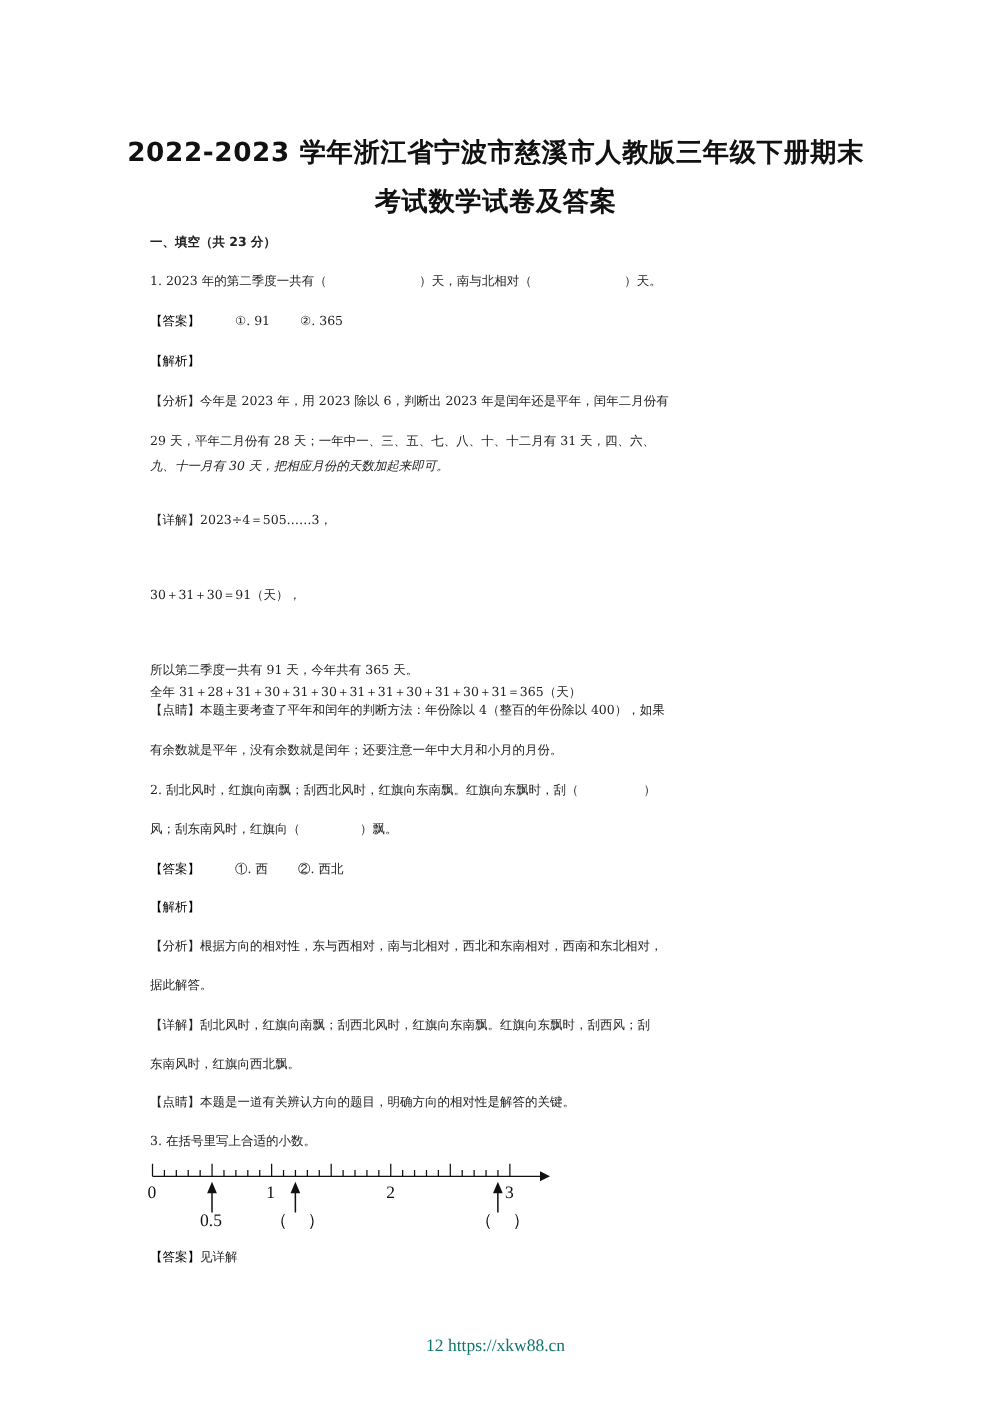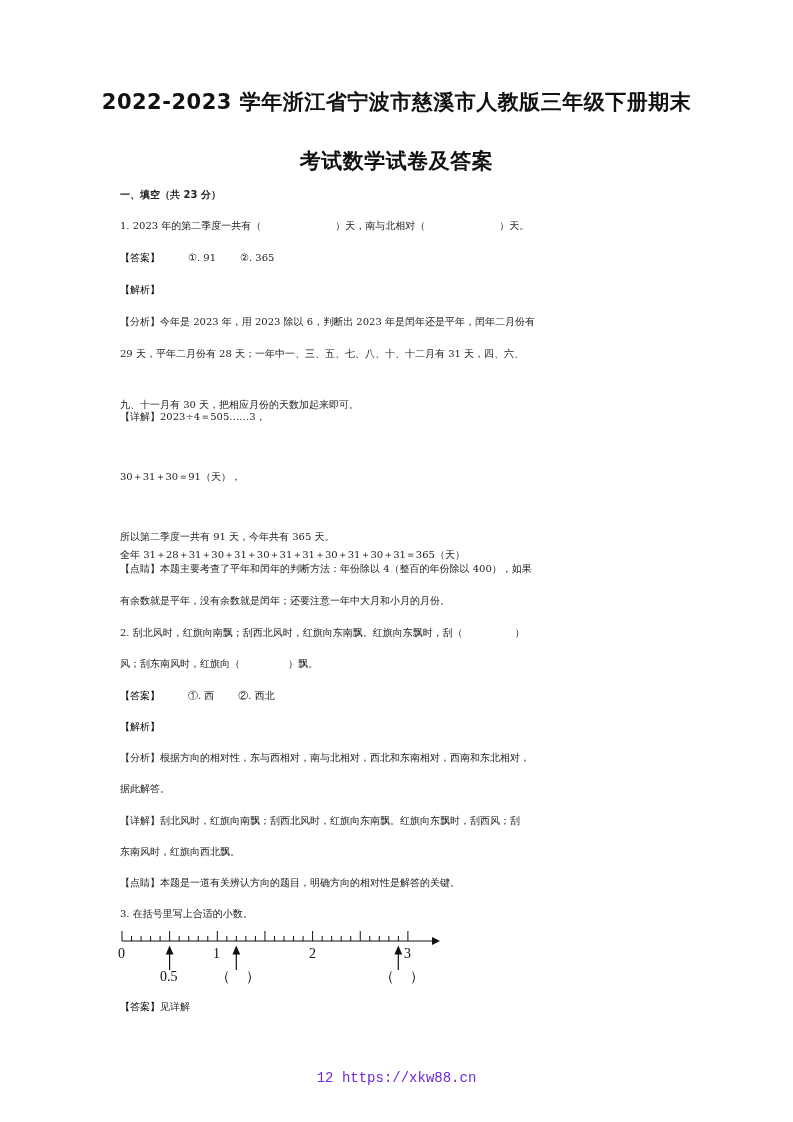--- a/index.html
+++ b/index.html
@@ -2,50 +2,50 @@
 <html><head>
 <meta charset="utf-8">
 <style>
   html, body { margin: 0; padding: 0; background: #ffffff; }
   body { width: 793px; height: 1122px; position: relative; overflow: hidden;
          font-family: "DejaVu Serif", "Liberation Serif", serif; color: #1a1a1a; }
   .page { position: absolute; left: 0; top: 0; width: 793px; height: 1122px; }
   .title { position: absolute; left: 0; width: 793px; text-align: center;
            font-family: "DejaVu Sans", "Liberation Sans", sans-serif; font-weight: bold;
            font-size: 21px; color: #111; letter-spacing: 0.5px; }
-  .t1 { top: 88px; }
+  .t1 { top: 108px; }
   .t2 { top: 147px; }
   .line { position: absolute; left: 120px; font-size: 10px; line-height: 18px;
           white-space: nowrap; color: #222; }
   .bold { font-weight: bold; font-family: "DejaVu Sans", "Liberation Sans", sans-serif; }
   .tag { color: #000000; }
   .gap { display: inline-block; }
   .footer { position: absolute; top: 1070px; left: 0; width: 793px; text-align: center;
-            font-family: Liberation Mono, monospace; font-size: 14px; color: #6d28d9; }
+            font-family: Liberation Serif, serif; font-size: 14px; color: #0f766e; }
   .numline { position: absolute; left: 110px; top: 928px; width: 340px; height: 60px; }
 </style>
 </head>
 <body>
 
 <div class="page">
   <div class="title t1">2022-2023 学年浙江省宁波市慈溪市人教版三年级下册期末</div>
   <div class="title t2">考试数学试卷及答案</div>
 
   <div class="line bold" style="top:186px;">一、填空（共 23 分）</div>
 
   <div class="line" style="top:217px;">
     <span>1. 2023 年的第二季度一共有（</span><span class="gap" style="width:74px"></span><span>）天，南与北相对（</span><span class="gap" style="width:74px"></span><span>）天。</span>
   </div>
   <div class="line" style="top:249px;">
     <span class="tag">【答案】</span><span class="gap" style="width:28px"></span><span>①. 91</span><span class="gap" style="width:24px"></span><span>②. 365</span>
   </div>
   <div class="line tag" style="top:281px;">【解析】</div>
   <div class="line" style="top:313px;"><span>【分析】</span><span>今年是 2023 年，用 2023 除以 6，判断出 2023 年是闰年还是平年，闰年二月份有</span></div>
   <div class="line" style="top:345px;">29 天，平年二月份有 28 天；一年中一、三、五、七、八、十、十二月有 31 天，四、六、</div>
-  <div class="line" style="top:396px;">九、十一月有 30 天，把相应月份的天数加起来即可。</div>
+  <div class="line" style="top:365px;font-style:italic;">九、十一月有 30 天，把相应月份的天数加起来即可。</div>
   <div class="line" style="top:408px;"><span>【详解】</span><span>2023÷4＝505……3，</span></div>
   <div class="line" style="top:468px;">30＋31＋30＝91（天），</div>
   <div class="line" style="top:498px;margin-top:48px;">全年 31＋28＋31＋30＋31＋30＋31＋31＋30＋31＋30＋31＝365（天）</div>
   <div class="line" style="top:528px;">所以第二季度一共有 91 天，今年共有 365 天。</div>
   <div class="line" style="top:560px;"><span>【点睛】</span><span>本题主要考查了平年和闰年的判断方法：年份除以 4（整百的年份除以 400），如果</span></div>
   <div class="line" style="top:592px;">有余数就是平年，没有余数就是闰年；还要注意一年中大月和小月的月份。</div>
 
   <div class="line" style="top:624px;">
     <span>2. 刮北风时，红旗向南飘；刮西北风时，红旗向东南飘。红旗向东飘时，刮（</span><span class="gap" style="width:52px"></span><span>）</span>
   </div>

